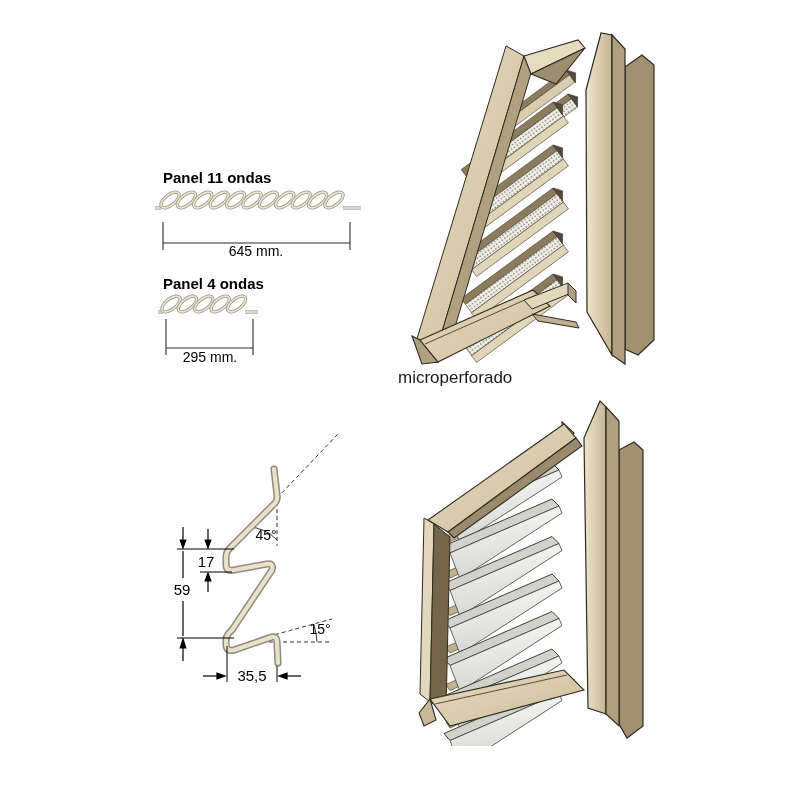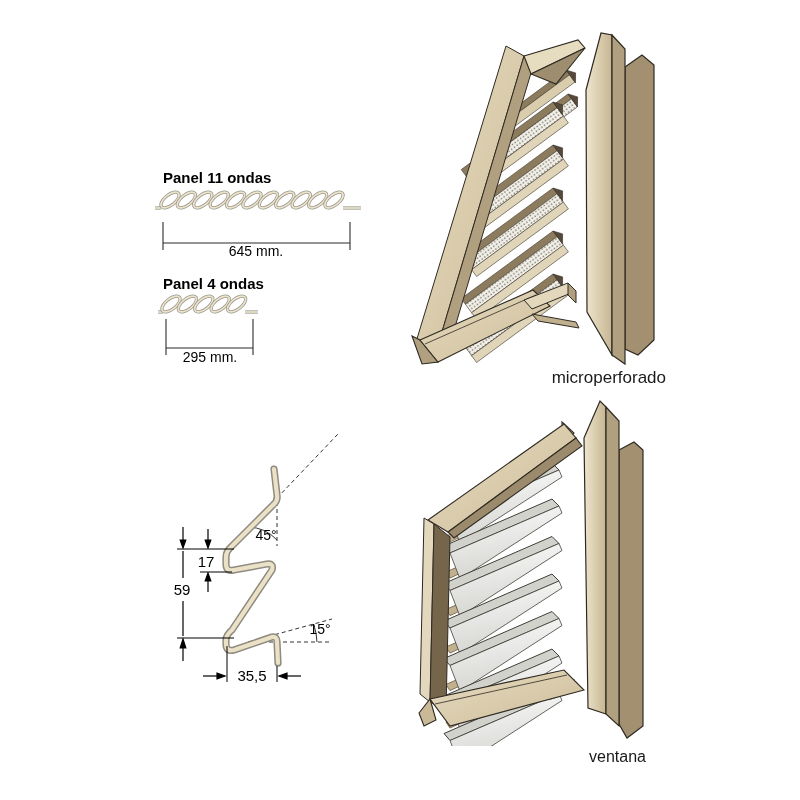--- a/index.html
+++ b/index.html
@@ -1,20 +1,20 @@
 <!DOCTYPE html>
 <html><head>
 <meta charset="utf-8">
 <style>
   html,body{margin:0;padding:0;background:#fff;}
   #stage{position:relative;width:800px;height:800px;background:#ffffff;overflow:hidden;
          font-family:"Liberation Sans", sans-serif;color:#000;}
   .abs{position:absolute;}
   .panel-title{font-weight:bold;font-size:15px;line-height:17px;color:#000;}
-  .view-label{font-size:17px;text-align:right;color:#1a1a1a;}
+  .view-label{font-size:17px;text-align:left;color:#1a1a1a;}
   .view-label.small{font-size:16px;}
   svg text{font-family:"Liberation Sans", sans-serif;fill:#000;}
 </style>
 </head>
 <body>
 
 <div id="stage">
 
   <div class="abs panel-title" style="left:163px;top:169px;">Panel 11 ondas</div>
   <svg class="abs" style="left:155px;top:188px;" width="210" height="78" viewBox="0 0 210 78">
@@ -290,15 +290,14 @@
       <polygon points="14,303 148,274 168,294 34,330" fill="url(#gRail)"></polygon>
       <line x1="19" y1="308" x2="151" y2="279" stroke-width="0.8"></line>
     </g>
 
     <g stroke="#2e2a22" stroke-width="1.2">
       <polygon points="203,54 218,46 227,54 227,330 211,342 203,328" fill="#a29070"></polygon>
       <polygon points="168,42 184,5 190,11 190,318 172,312" fill="url(#gFront)"></polygon>
       <polygon points="190,11 203,25 203,330 190,318" fill="#b1a07f"></polygon>
     </g>
   </svg>
-  <div class="abs view-label small" style="left:416px;top:748px;width:230px;">ventana</div>
 
 </div>
 
 </body></html>

